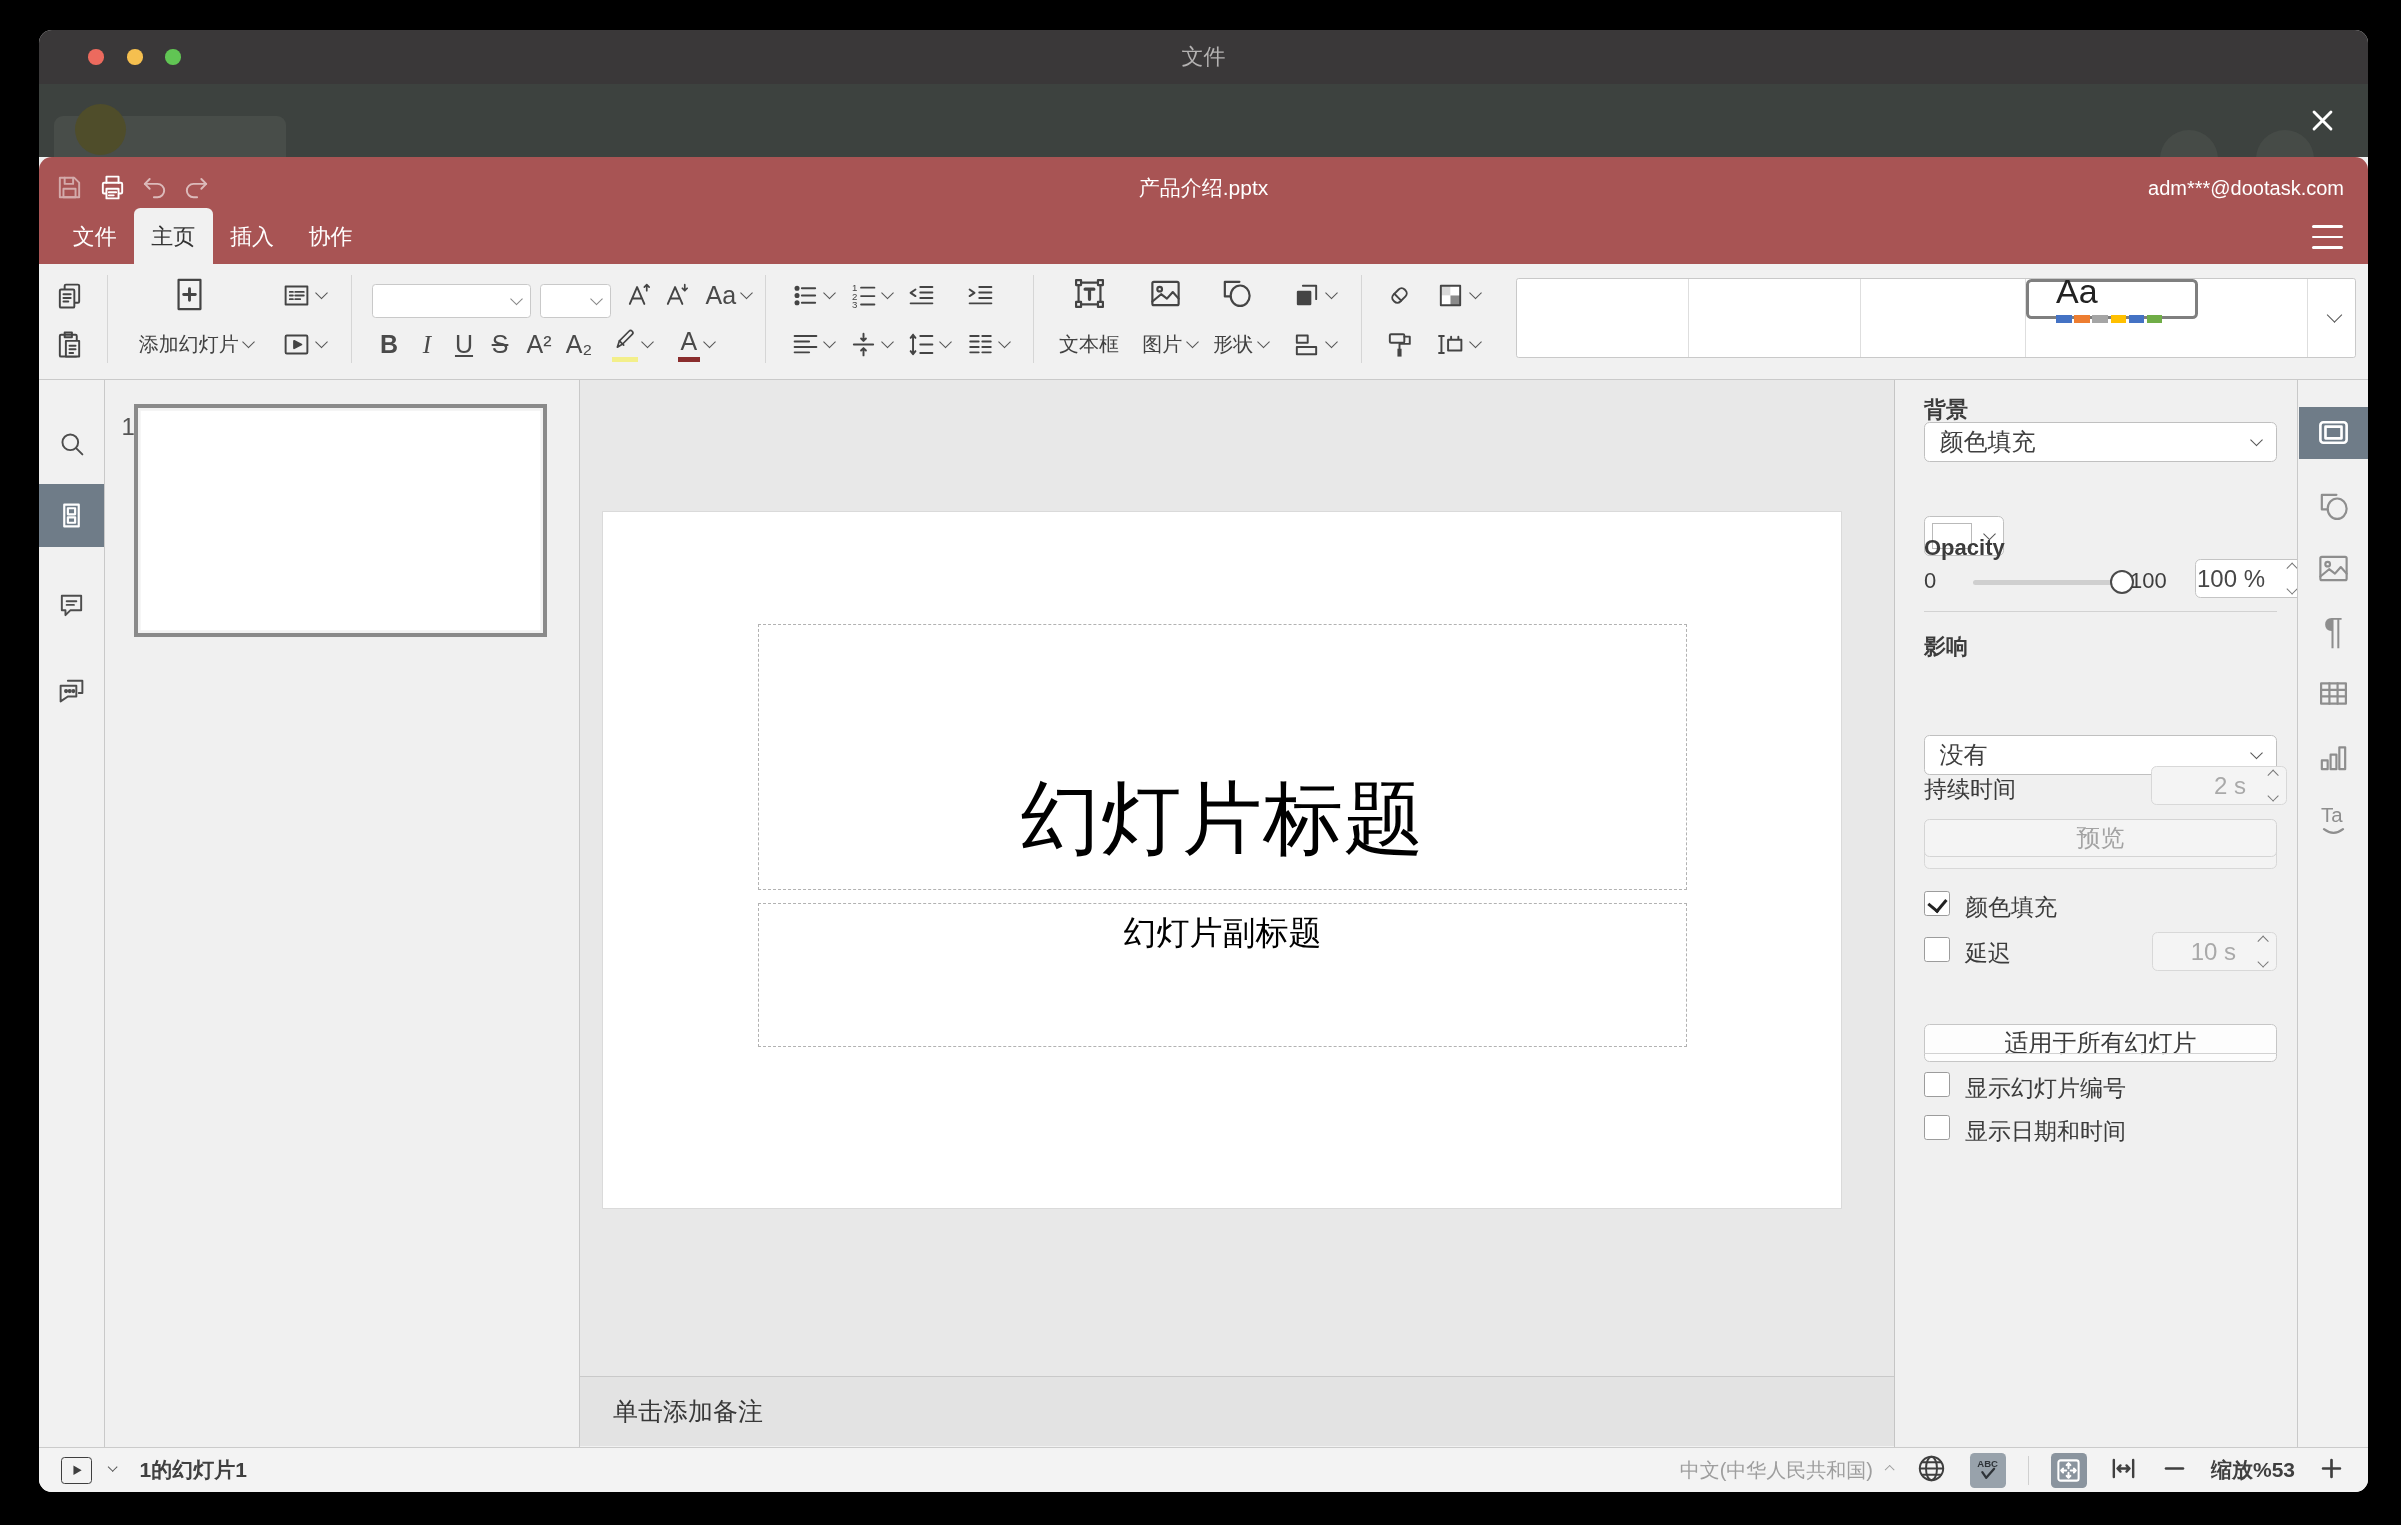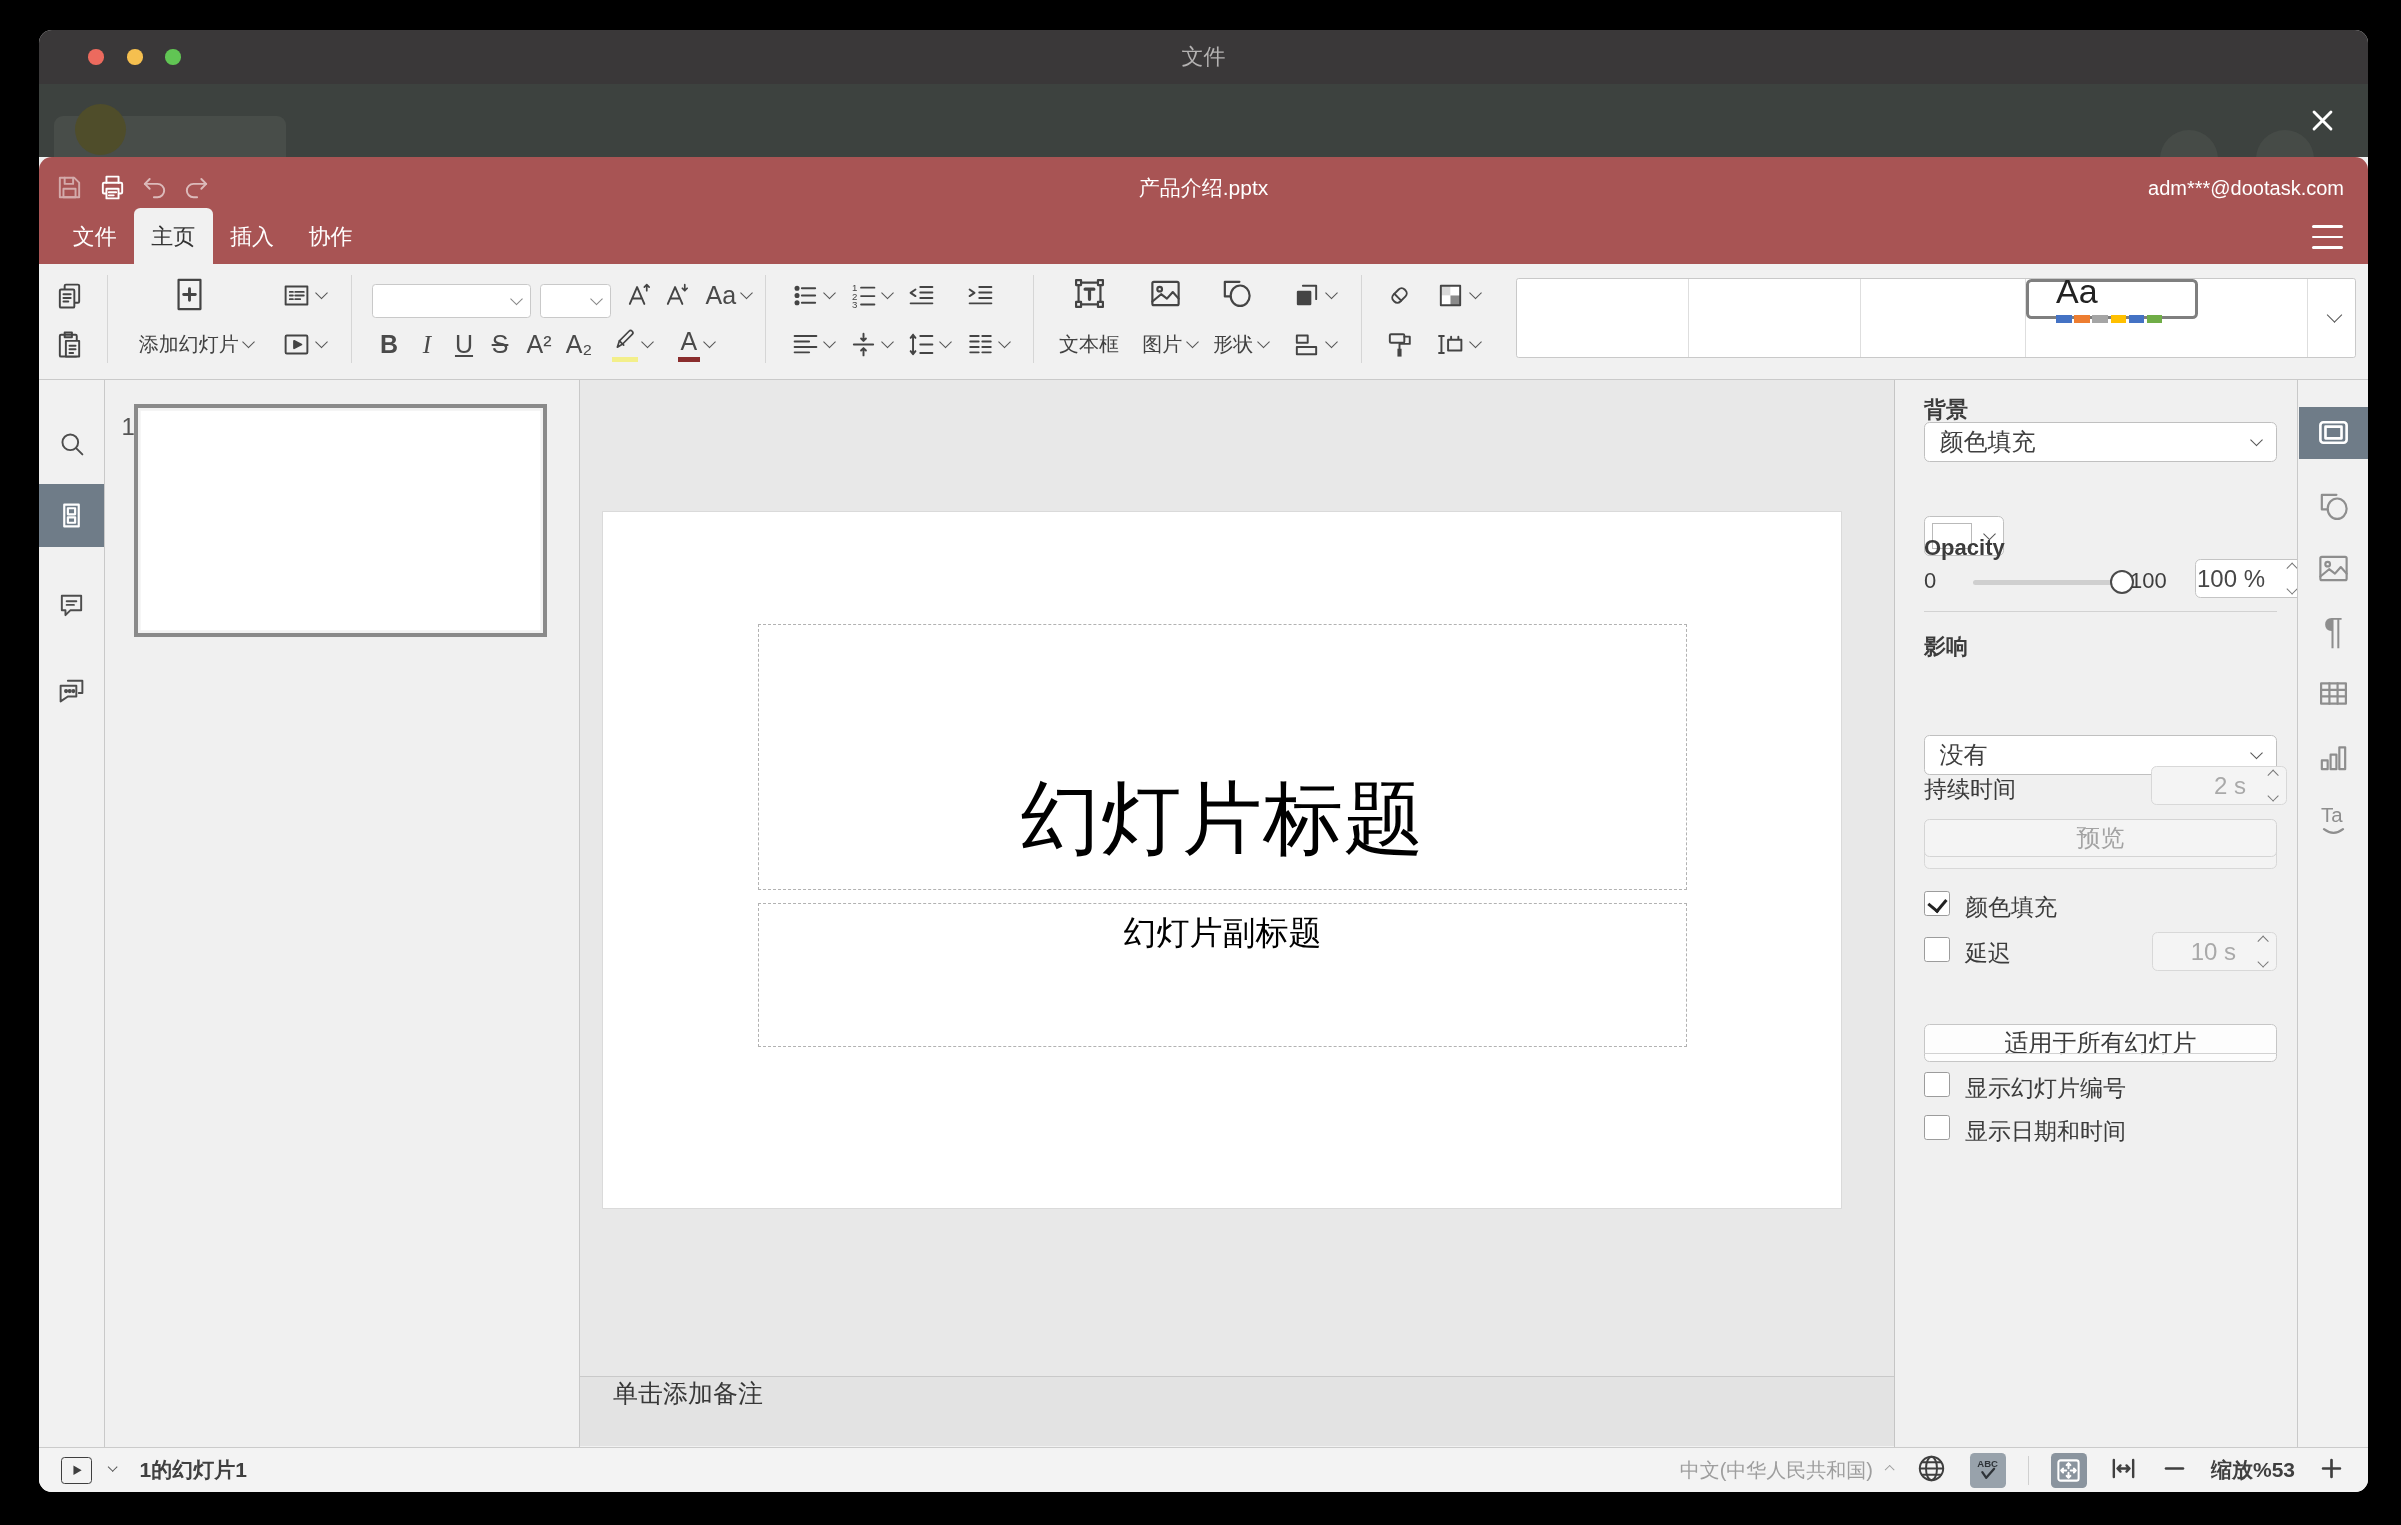--- a/index.html
+++ b/index.html
@@ -54,21 +54,21 @@
   .thumb-num{position:absolute;left:16.4px;top:33px;font-size:24px;color:#555}
   .thumb{position:absolute;left:29px;top:24px;width:413px;height:233px;background:#fff;border:4.6px solid #8a8a8a;box-shadow:inset 0 0 0 2.7px #f2f2f2}
   .czone{position:absolute;left:541px;top:0;width:1314px;height:100%}
   .canvas{position:absolute;left:0;top:0;width:100%;height:996px;background:#e8e8e8}
   .slide{position:absolute;left:23px;top:132px;width:1238px;height:696px;background:#fff;box-shadow:0 0 0 0.9px #d9d9d9}
   .ph{position:absolute;left:155px;width:929px;border:1.8px dashed #b2b2b2;display:flex;justify-content:center}
   .ph-title{top:112px;height:266px;align-items:flex-end;padding-bottom:14.6px}
   .ph-sub{top:391px;height:144px;align-items:flex-start;padding-top:7.3px}
   .slide-title{font-size:80px;font-weight:500;color:#000;letter-spacing:0.9px}
   .slide-sub{font-size:33px;color:#000}
-  .notes{position:absolute;left:0;top:996px;width:100%;height:70px;background:#e3e3e3;border-top:0.9px solid #c9c9c9;display:flex;align-items:flex-start;padding-left:33px;font-size:25px;color:#383838}
+  .notes{position:absolute;left:0;top:996px;width:100%;height:70px;background:#e3e3e3;border-top:0.9px solid #c9c9c9;display:flex;align-items:center;padding-left:33px;font-size:25px;color:#383838}
   
   .rpanel{position:absolute;left:1855px;top:0;width:403px;height:100%;background:#f0f0f0;border-left:0.9px solid #c5c5c5}
   .rp{position:absolute;left:29px;width:353px}
   .blabel{font-weight:700;font-size:22px;color:#3c3c3c}
   .sel{background:#fff;border:0.9px solid #c0c0c0;border-radius:5.5px;height:40px;display:flex;align-items:center;padding:0 14.6px;font-size:24px;color:#3f3f3f;position:relative}
   .sel .cv{position:absolute;right:14.6px}
   .sel.dis{background:#f3f3f3;border-color:#d8d8d8}
   .sel.dis .cv{border-color:#a9a9a9}
   .spin{position:absolute;height:39px;border:0.9px solid #c4c4c4;border-radius:5.5px;background:#fff;display:flex;align-items:center;justify-content:flex-end;padding-right:40px;font-size:24px;color:#474747}
   .spin.dis{background:#f4f4f4;border-color:#d8d8d8;color:#a9a9a9}

